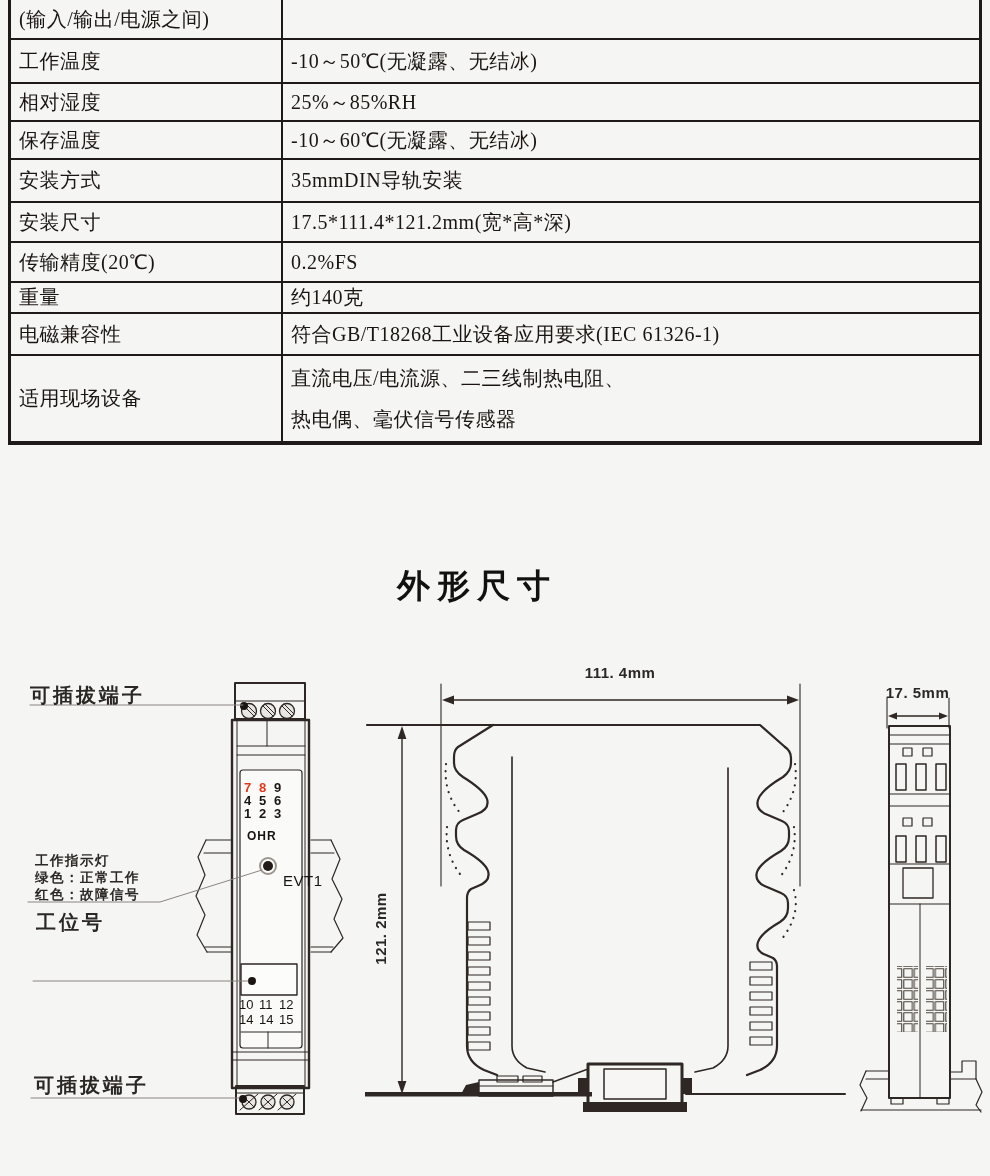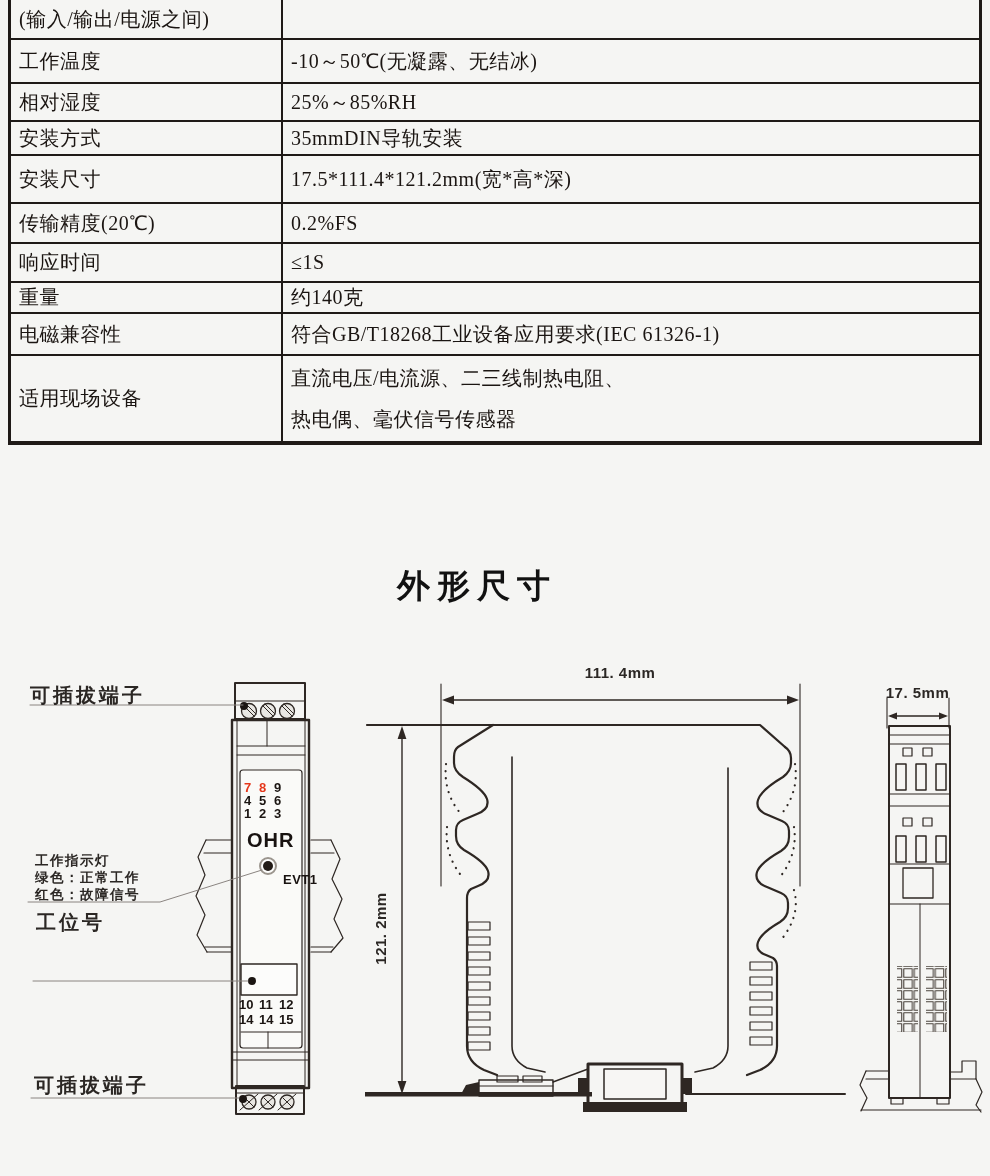--- a/index.html
+++ b/index.html
@@ -34,57 +34,57 @@
   .lbl-station{left:36px;top:909px;}
   .lbl-terminal-bottom{left:34px;top:1072px;}
   .dim-text{font-size:15px;font-weight:700;letter-spacing:.5px;color:#2b2724;text-align:center;}
   .dim-width{left:545px;top:664px;width:150px;}
   .dim-depth{left:860px;top:684px;width:115px;}
   .dim-height{left:339px;top:920px;width:82px;transform:rotate(-90deg);}
   
   .num-grid-top{left:244px;top:781px;display:grid;grid-template-columns:15px 15px 15px;
     font-size:13px;line-height:13px;font-weight:700;color:#1b1512;}
   .num-grid-bottom{left:239px;top:998px;display:grid;grid-template-columns:20px 20px 20px;
-    font-size:13px;line-height:14.5px;font-weight:700;color:#1b1512;}
+    font-size:13px;line-height:14.5px;font-weight:400;color:#1b1512;}
   .num-red{color:var(--accent-red,#e5371b);}
-  .logo-ohr{left:247px;top:829px;font-size:20px;font-weight:800;letter-spacing:1px;color:#181210;}
-  .led-label{left:252px;top:872px;font-size:13px;font-weight:700;color:#181210;letter-spacing:.5px;padding-left:31px;}
+  .logo-ohr{left:247px;top:829px;font-size:12px;font-weight:800;letter-spacing:1px;color:#181210;}
+  .led-label{left:252px;top:872px;font-size:15px;font-weight:400;color:#181210;letter-spacing:.5px;padding-left:31px;}
 </style>
 </head>
 <body>
 
 <table class="spec-table">
   <tbody>
     <tr class="r0" style="height:39px">
       <td class="c-label">(输入/输出/电源之间)</td>
       <td class="c-value"></td>
     </tr>
     <tr style="height:44px">
       <td class="c-label">工作温度</td>
       <td class="c-value">-10～50℃(无凝露、无结冰)</td>
     </tr>
     <tr style="height:38px">
       <td class="c-label">相对湿度</td>
       <td class="c-value">25%～85%RH</td>
     </tr>
-    <tr style="height:34px">
+    <tr style="height:38px">
+      <td class="c-label">保存温度</td>
+      <td class="c-value">-10～60℃(无凝露、无结冰)</td>
+    </tr>
+    <tr style="height:43px">
       <td class="c-label">安装方式</td>
       <td class="c-value">35mmDIN导轨安装</td>
     </tr>
-    <tr style="height:48px">
+    <tr style="height:40px">
       <td class="c-label">安装尺寸</td>
       <td class="c-value">17.5*111.4*121.2mm(宽*高*深)</td>
     </tr>
     <tr style="height:40px">
       <td class="c-label">传输精度(20℃)</td>
       <td class="c-value">0.2%FS</td>
-    </tr>
-    <tr style="height:39px">
-      <td class="c-label">响应时间</td>
-      <td class="c-value">≤1S</td>
     </tr>
     <tr style="height:30px">
       <td class="c-label">重量</td>
       <td class="c-value">约140克</td>
     </tr>
     <tr style="height:42px">
       <td class="c-label">电磁兼容性</td>
       <td class="c-value">符合GB/T18268工业设备应用要求(IEC 61326-1)</td>
     </tr>
     <tr class="tall" style="height:88px">

